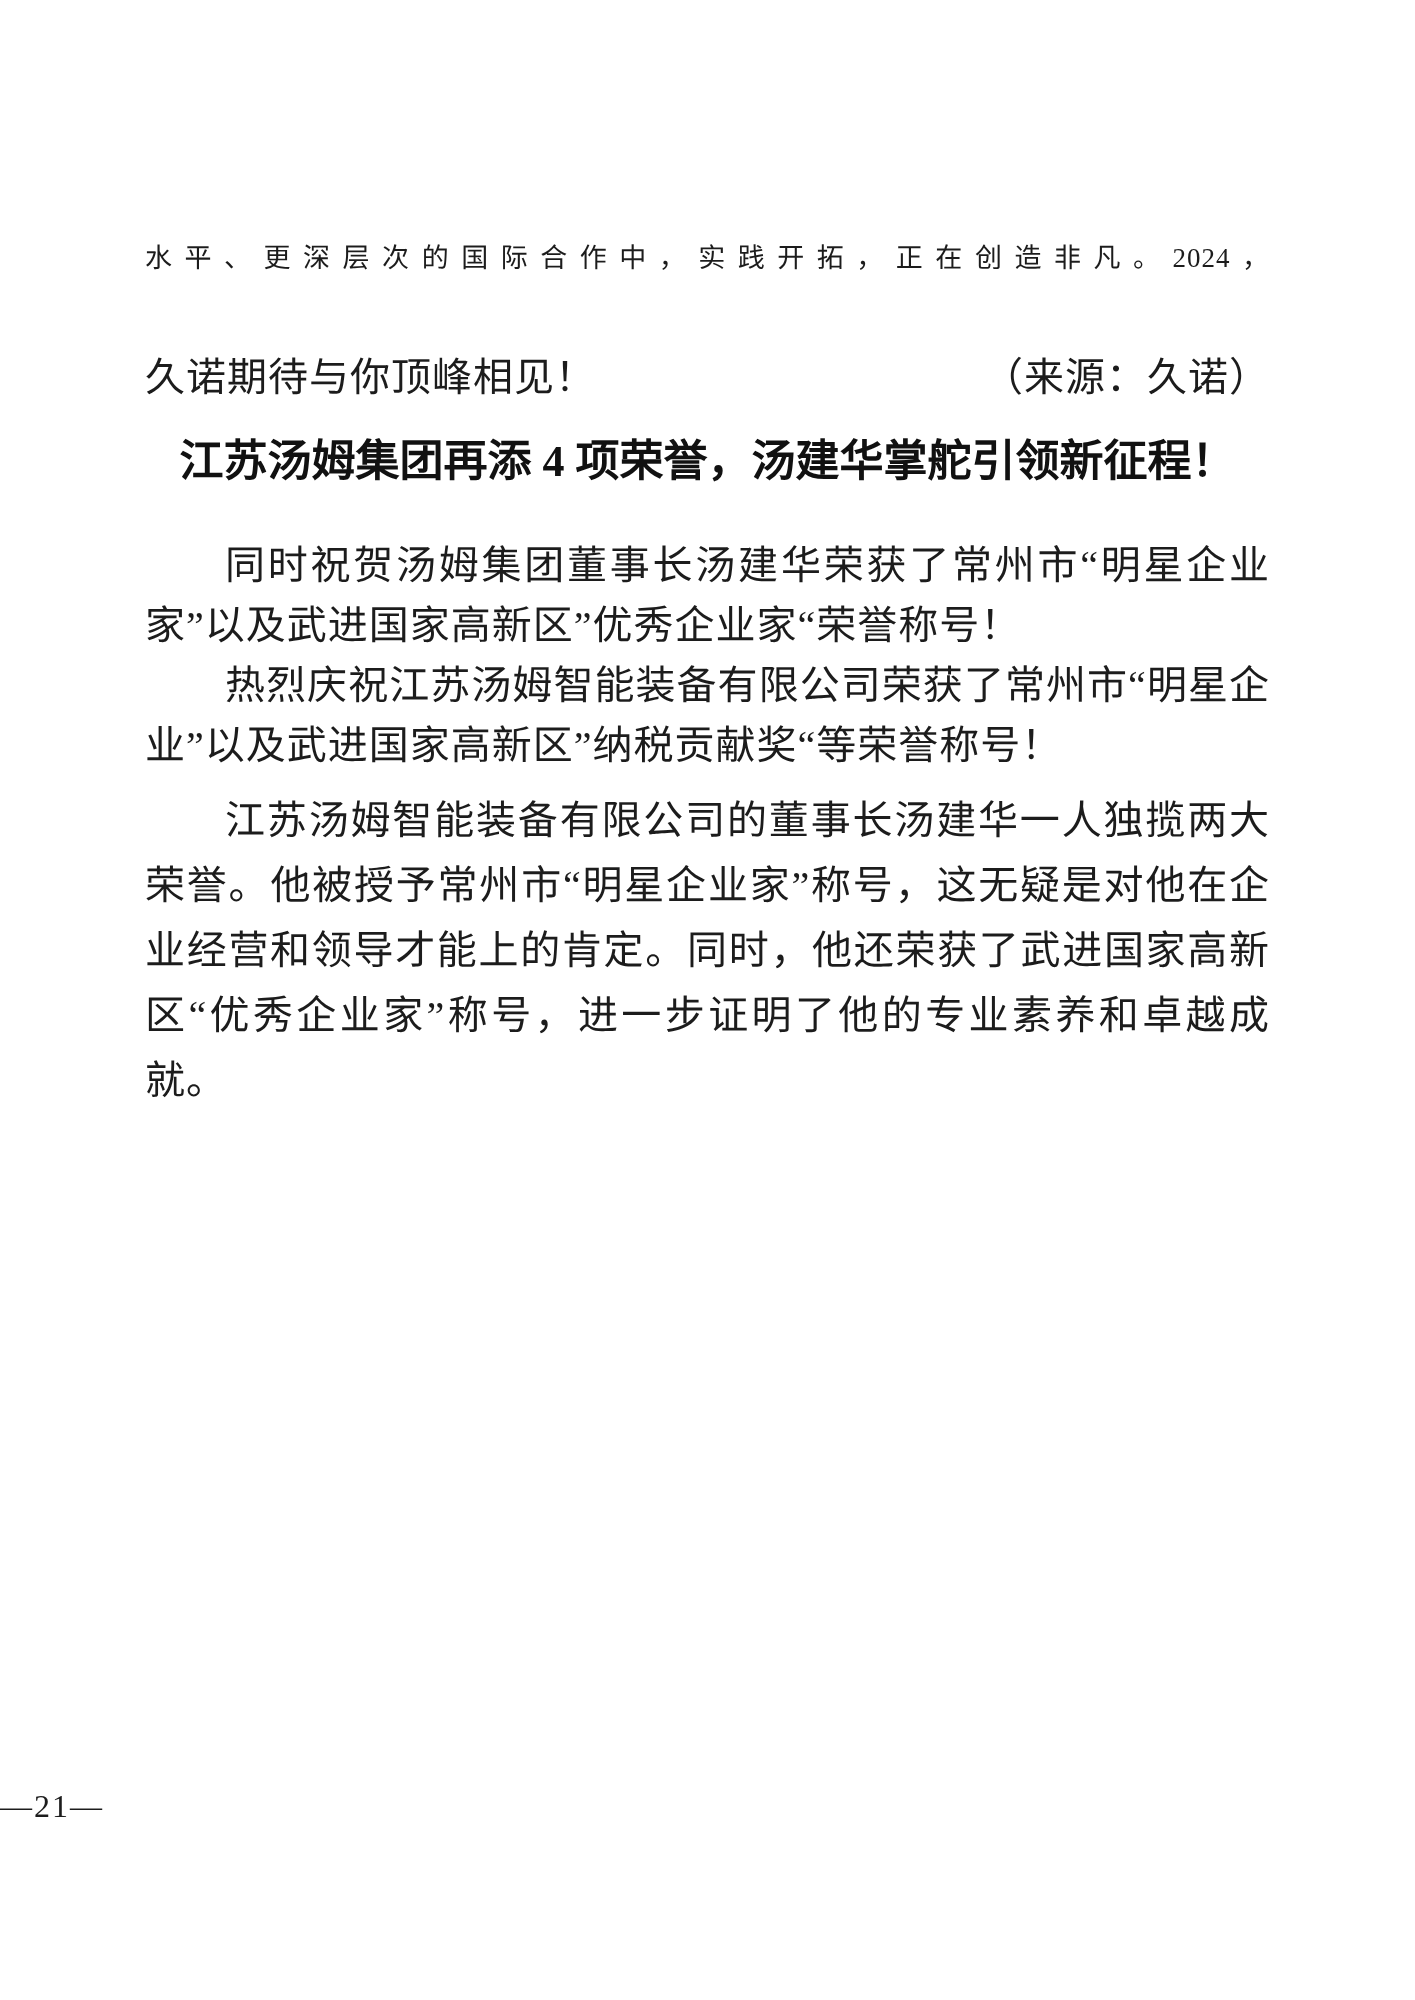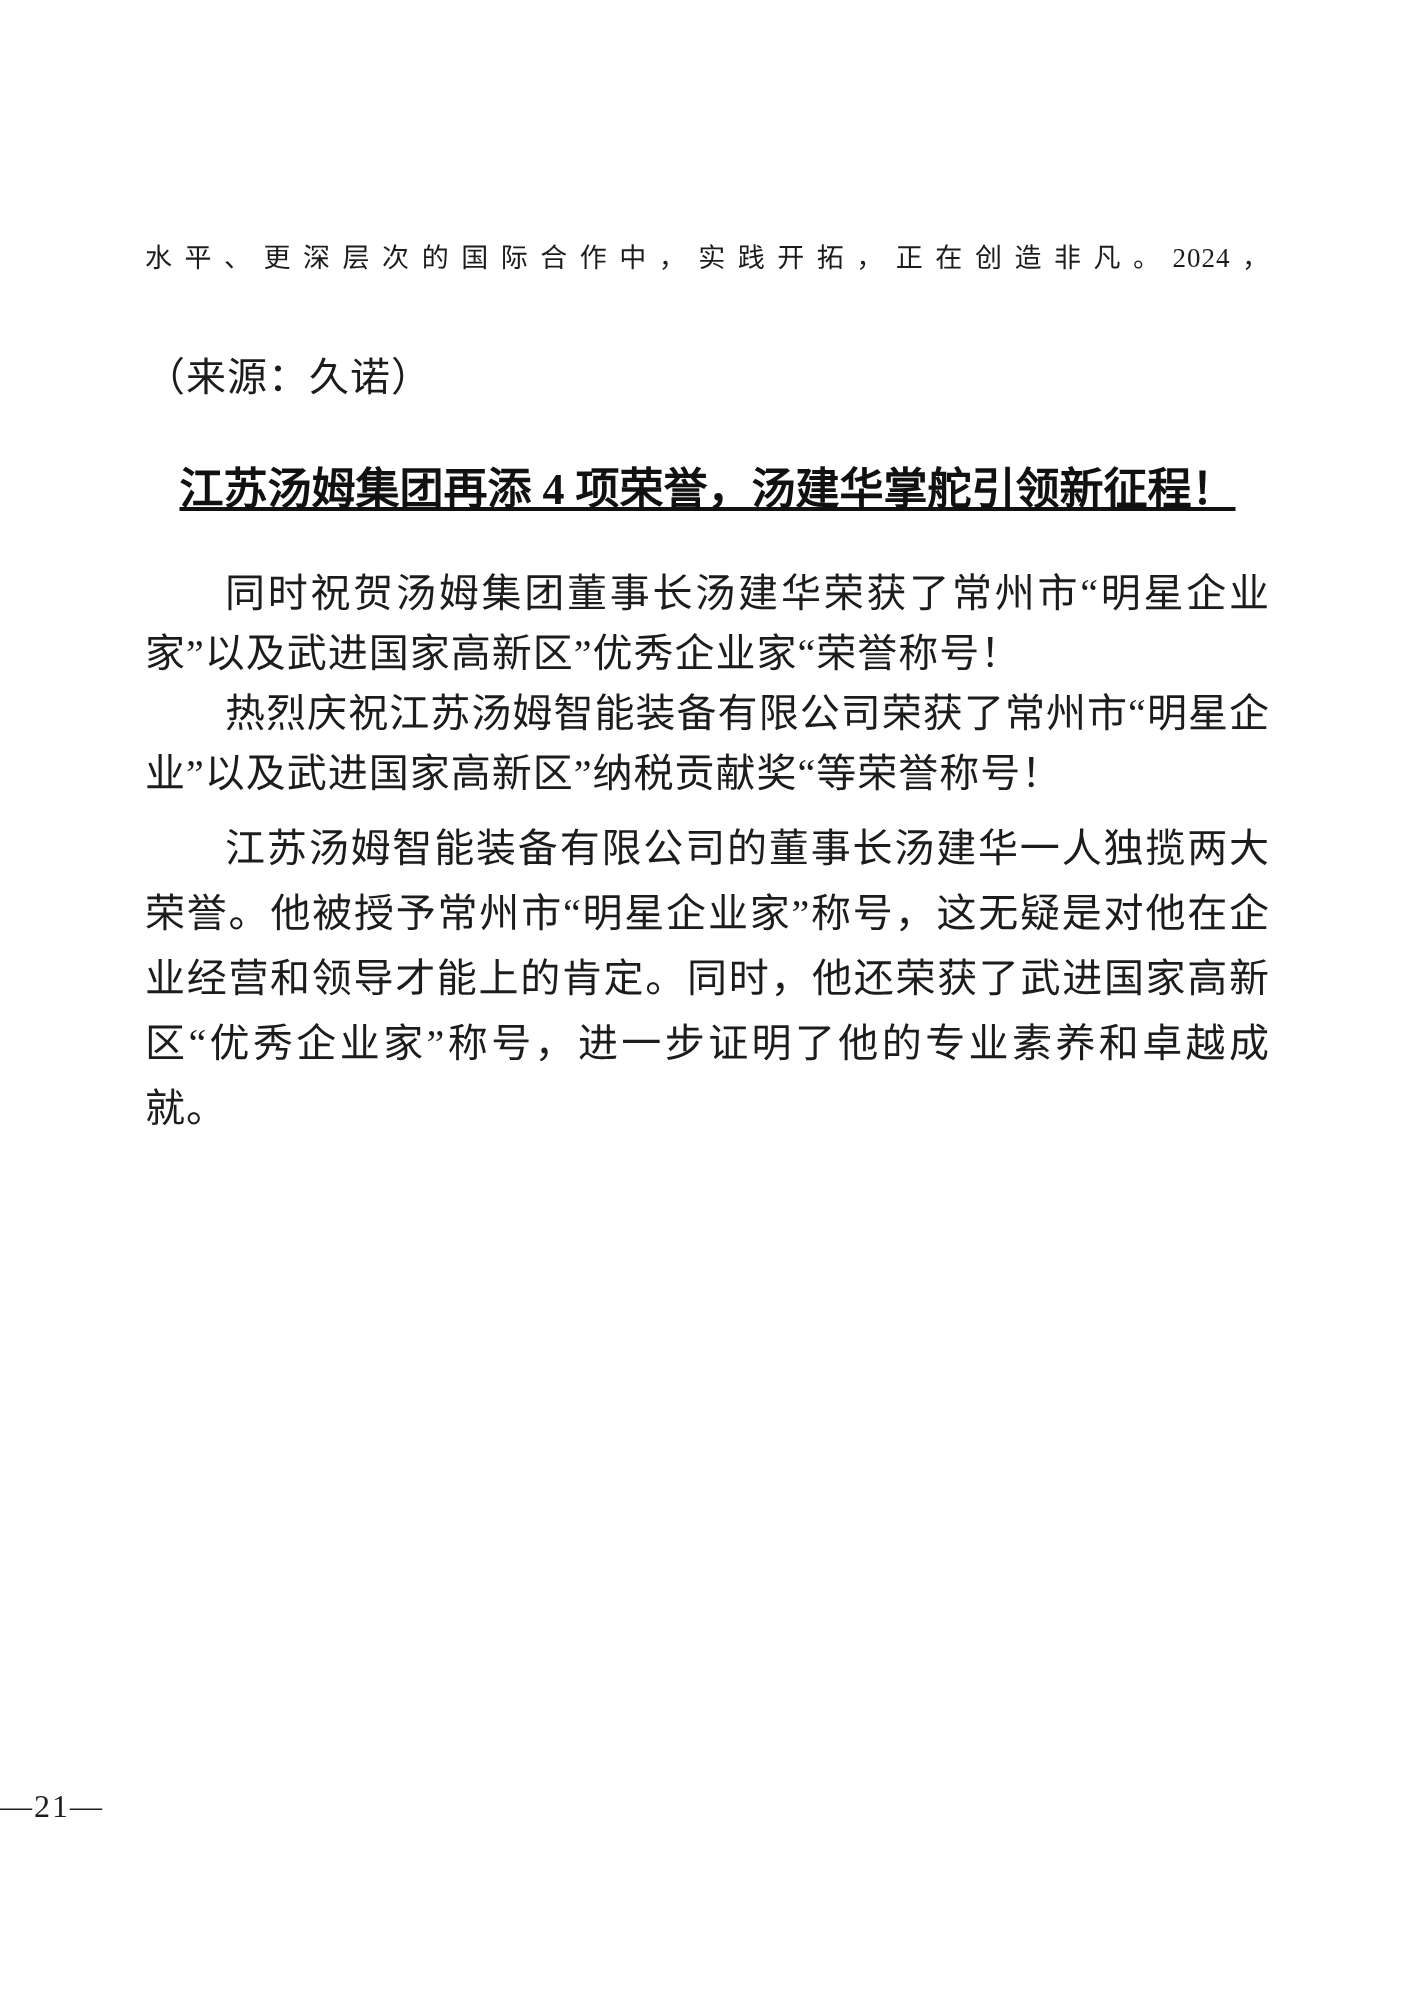--- a/index.html
+++ b/index.html
@@ -52,24 +52,23 @@
     display: flex;
     justify-content: space-between;
     align-items: baseline;
     letter-spacing: 1px;
   }
   .article-title {
     font-size: 44px;
     font-weight: bold;
     line-height: 64px;
     text-align: center;
-    margin: 50px 0 42px 0;
+    margin: 22px 0 42px 0;
     letter-spacing: 0px;
     color: #111111;
-    text-decoration: underline;
   }
   .para {
     margin: 0;
     text-indent: 2em;
   }
   .para-last {
     line-height: 65px;
     margin-top: 12px;
   }
   .page-number {
@@ -85,20 +84,21 @@
 </style>
 </head>
 <body>
 
 <div class="page">
   <div class="content">
 
     <div class="cont-line">水平、更深层次的国际合作中，实践开拓，正在创造非凡。2024，</div>
 
     <div class="cont-row">
+      <span>久诺期待与你顶峰相见！</span>
       <span>（来源：久诺）</span>
     </div>
 
     <h1 class="article-title">江苏汤姆集团再添 4 项荣誉，汤建华掌舵引领新征程！</h1>
 
     <p class="body-text para">同时祝贺汤姆集团董事长汤建华荣获了常州市“明星企业家”以及武进国家高新区”优秀企业家“荣誉称号！</p>
 
     <p class="body-text para">热烈庆祝江苏汤姆智能装备有限公司荣获了常州市“明星企业”以及武进国家高新区”纳税贡献奖“等荣誉称号！</p>
 
 

